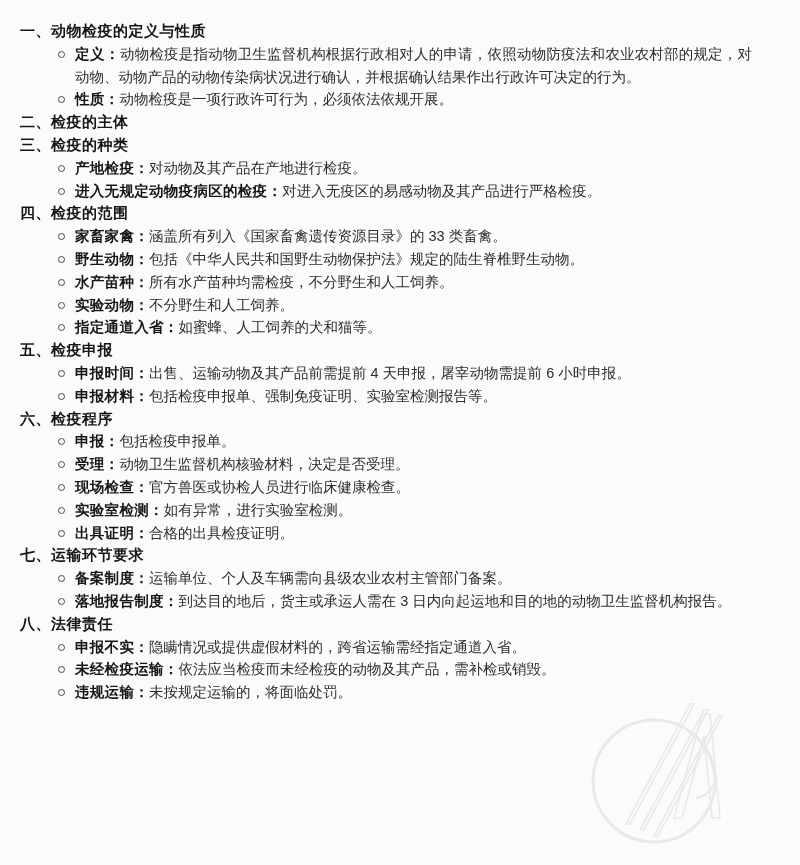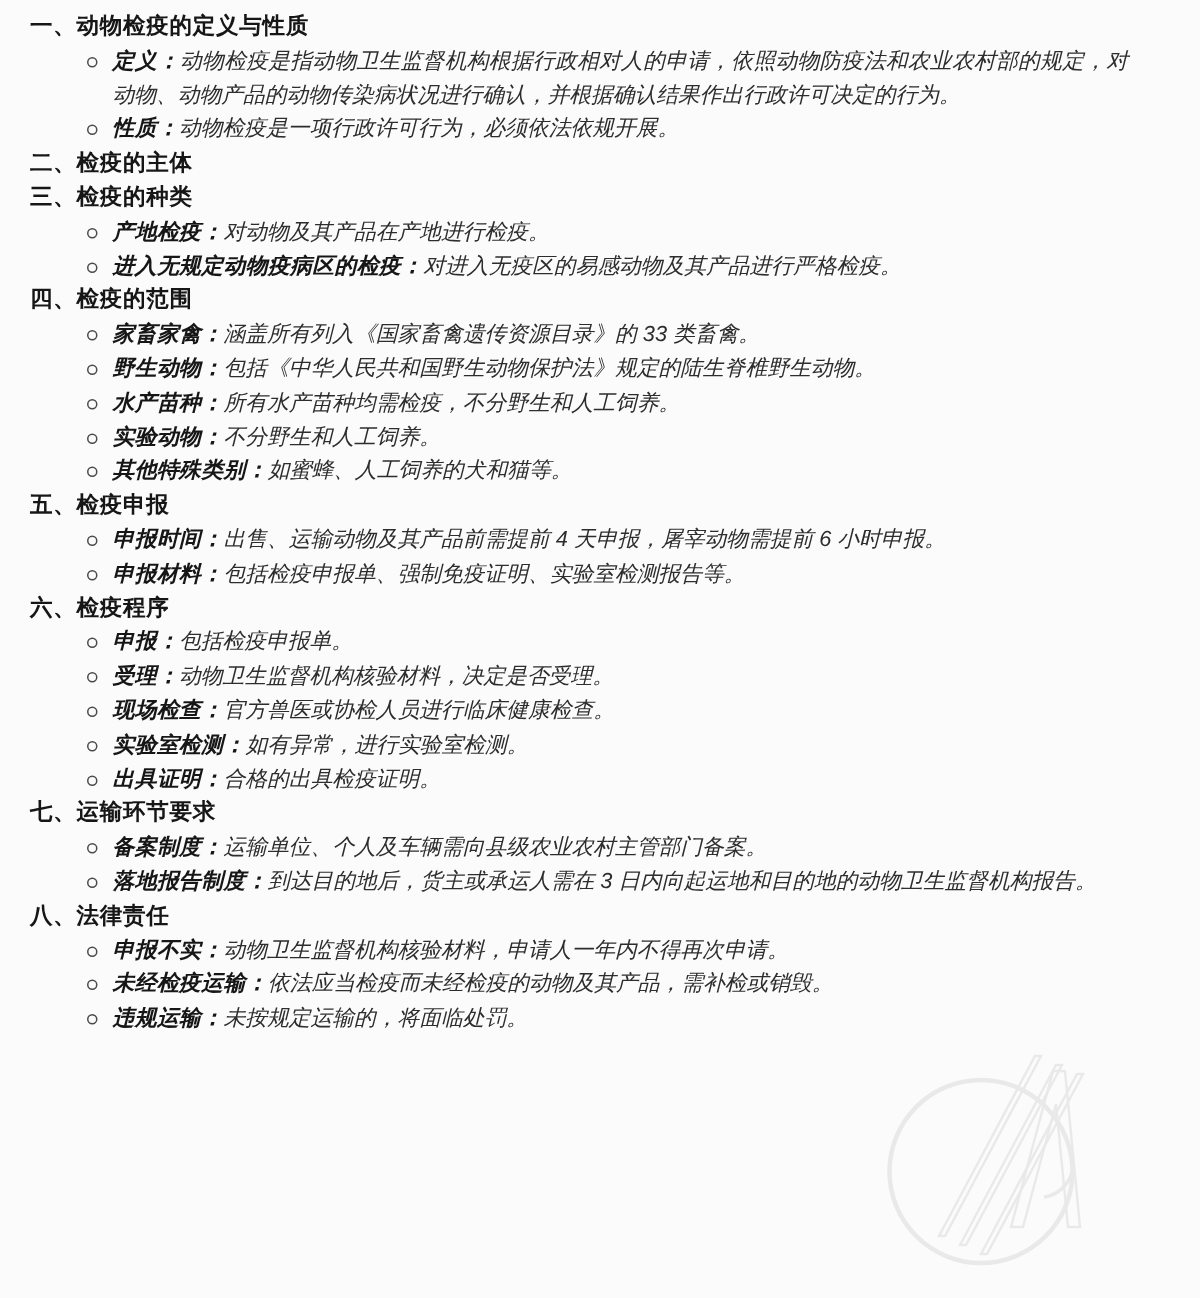--- a/index.html
+++ b/index.html
@@ -18,21 +18,21 @@
     color: var(--text);
     font-family: "Liberation Sans", "DejaVu Sans", sans-serif;
     font-size: 14.5px;
     line-height: 22.8px;
     overflow: hidden;
   }
   .doc {
     position: relative;
     width: 800px;
     height: 865px;
-    padding: 7px 0 0 20px;
+    padding: 20px 0 0 20px;
   }
   .content {
     position: relative;
     z-index: 1;
   }
   .sec-title {
     margin: 0;
     font-size: 15px;
     font-weight: 700;
     color: var(--strong);
@@ -43,21 +43,20 @@
     list-style: none;
     margin: 0;
     padding: 0;
   }
   li.item {
     position: relative;
     padding-left: 55px;
     padding-right: 48px;
     text-align: justify;
     text-justify: inter-ideograph;
-    font-style: italic;
   }
   li.item .bullet {
     position: absolute;
     left: 38px;
     top: 8px;
     width: 7px;
     height: 7px;
     border: 1.3px solid var(--bullet);
     border-radius: 50%;
     background: transparent;
@@ -120,21 +119,21 @@
     <h2 class="sec-title">四、检疫的范围</h2>
     <ul class="items">
   <li class="item"><span class="bullet"></span><span class="label">家畜家禽：</span><span class="text">涵盖所有列入《国家畜禽遗传资源目录》的 33 类畜禽。</span></li>
 
   <li class="item"><span class="bullet"></span><span class="label">野生动物：</span><span class="text">包括《中华人民共和国野生动物保护法》规定的陆生脊椎野生动物。</span></li>
 
   <li class="item"><span class="bullet"></span><span class="label">水产苗种：</span><span class="text">所有水产苗种均需检疫，不分野生和人工饲养。</span></li>
 
   <li class="item"><span class="bullet"></span><span class="label">实验动物：</span><span class="text">不分野生和人工饲养。</span></li>
 
-  <li class="item"><span class="bullet"></span><span class="label">其他特殊类别：</span><span class="text">如蜜蜂、人工饲养的犬和猫等。</span></li>
+  <li class="item"><span class="bullet"></span><span class="label">指定通道入省：</span><span class="text">如蜜蜂、人工饲养的犬和猫等。</span></li>
 </ul>
   </section>
 
   <section class="section">
     <h2 class="sec-title">五、检疫申报</h2>
     <ul class="items">
   <li class="item"><span class="bullet"></span><span class="label">申报时间：</span><span class="text">出售、运输动物及其产品前需提前 4 天申报，屠宰动物需提前 6 小时申报。</span></li>
 
   <li class="item"><span class="bullet"></span><span class="label">申报材料：</span><span class="text">包括检疫申报单、强制免疫证明、实验室检测报告等。</span></li>
 
@@ -162,21 +161,21 @@
   <li class="item"><span class="bullet"></span><span class="label">备案制度：</span><span class="text">运输单位、个人及车辆需向县级农业农村主管部门备案。</span></li>
 
 
   <li class="item"><span class="bullet"></span><span class="label">落地报告制度：</span><span class="text">到达目的地后，货主或承运人需在 3 日内向起运地和目的地的动物卫生监督机构报告。</span></li>
 </ul>
   </section>
 
   <section class="section">
     <h2 class="sec-title">八、法律责任</h2>
     <ul class="items">
-  <li class="item"><span class="bullet"></span><span class="label">申报不实：</span><span class="text">动物卫生监督机构核验材料，申请人一年内不得再次申请。</span></li>
+  <li class="item"><span class="bullet"></span><span class="label">申报不实：</span><span class="text">隐瞒情况或提供虚假材料的，跨省运输需经指定通道入省。</span></li>
 
   <li class="item"><span class="bullet"></span><span class="label">未经检疫运输：</span><span class="text">依法应当检疫而未经检疫的动物及其产品，需补检或销毁。</span></li>
 
   <li class="item"><span class="bullet"></span><span class="label">违规运输：</span><span class="text">未按规定运输的，将面临处罚。</span></li>
 </ul>
   </section>
 </div>
 </div>
 
 </body></html>

